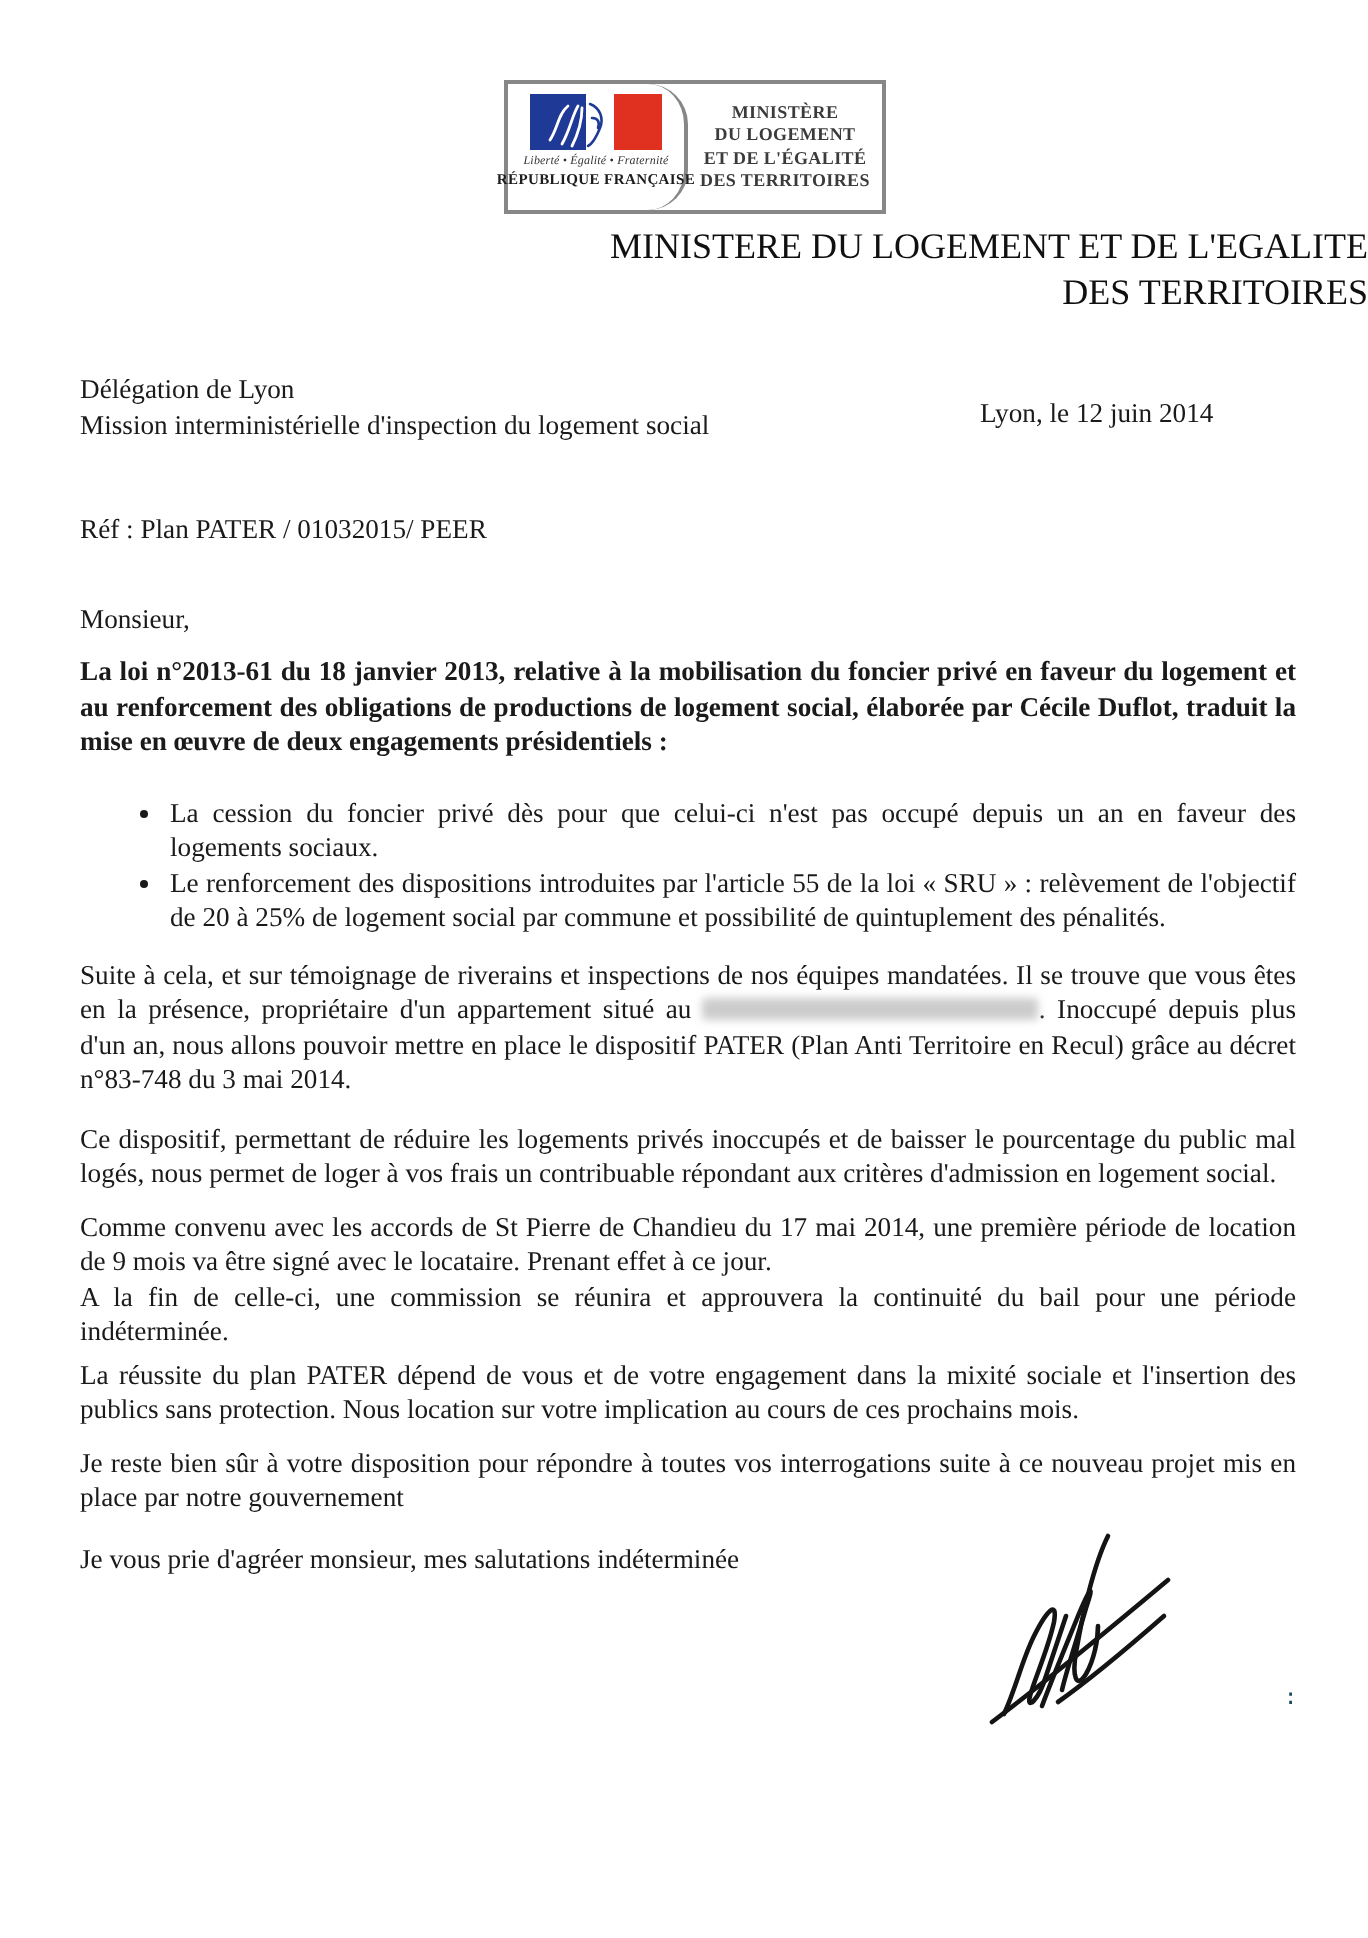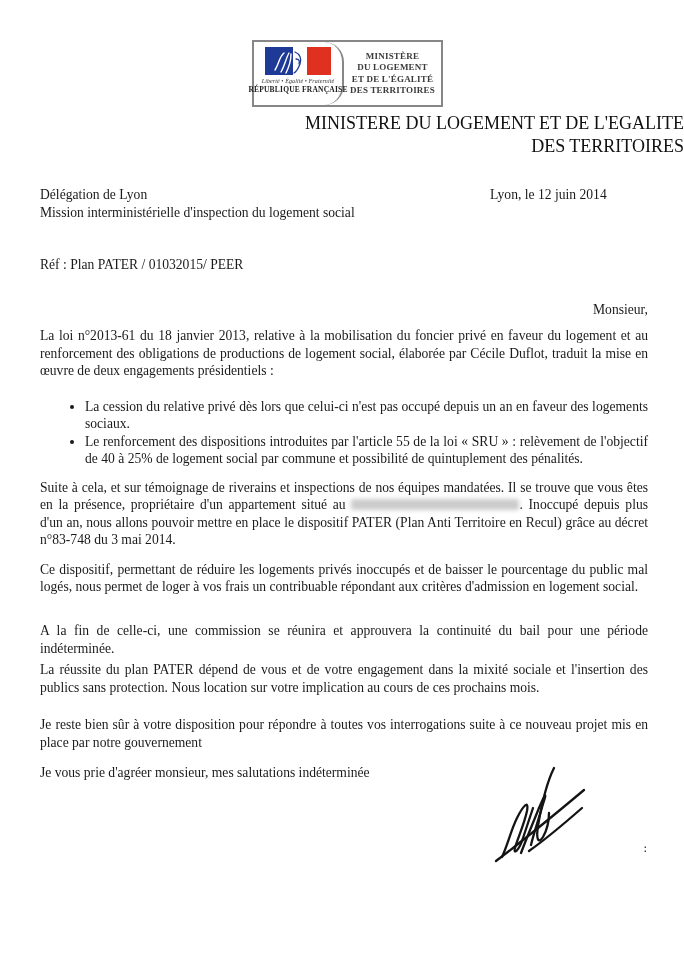--- a/index.html
+++ b/index.html
@@ -63,35 +63,35 @@
   
   .letter-body {
     position: absolute;
     left: 40px; top: 186px;
     width: 608px;
     font-size: 13.6px;
     line-height: 17.5px;
   }
   .meta-row { position: relative; height: 35px; }
   .sender-line { white-space: nowrap; }
-  .date-line { position: absolute; left: 450px; top: 0; white-space: nowrap; }
+  .date-line { position: absolute; left: 450px; top: 12px; white-space: nowrap; }
   .ref-line { margin-top: 35px; }
-  .salutation { margin-top: 27px; text-align: right; }
+  .salutation { margin-top: 27px; }
   .para { text-align: justify; margin: 0; }
-  .p1 { margin-top: 9px; }
+  .p1 { margin-top: 9px; font-weight: bold; }
   .bullet-list {
     margin: 18px 0 0 0;
     padding-left: 45px;
   }
   .bullet-list li { text-align: justify; }
   .p2 { margin-top: 11px; }
   .p3 { margin-top: 12px; }
   .p4 { margin-top: 9px; }
   .p5 { margin-top: 4px; }
-  .p6 { margin-top: 20px; }
+  .p6 { margin-top: 9px; }
   .closing { margin-top: 13px; }
 
   .redacted {
     display: inline-block;
     width: 168px; height: 11px;
     background: #cccccc;
     border-radius: 2px;
     filter: blur(2px);
     vertical-align: baseline;
     transform: translateY(1px);
@@ -158,30 +158,30 @@
       <div class="date-line">Lyon, le 12 juin 2014</div>
     </div>
 
     <div class="ref-line">Réf : Plan PATER / 01032015/ PEER</div>
 
     <div class="salutation">Monsieur,</div>
 
     <p class="para p1">La loi n°2013-61 du 18 janvier 2013, relative à la mobilisation du foncier privé en faveur du logement et au renforcement des obligations de productions de logement social, élaborée par Cécile Duflot, traduit la mise en œuvre de deux engagements présidentiels :</p>
 
     <ul class="bullet-list">
-      <li>La cession du relative privé dès lors que celui-ci n'est pas occupé depuis un an en faveur des logements sociaux.</li>
-      <li>Le renforcement des dispositions introduites par l'article 55 de la loi « SRU » : relèvement de l'objectif de 40 à 25% de logement social par commune et possibilité de quintuplement des pénalités.</li>
+      <li>La cession du foncier privé dès pour que celui-ci n'est pas occupé depuis un an en faveur des logements sociaux.</li>
+      <li>Le renforcement des dispositions introduites par l'article 55 de la loi « SRU » : relèvement de l'objectif de 20 à 25% de logement social par commune et possibilité de quintuplement des pénalités.</li>
     </ul>
 
     <p class="para p2"><span>Suite à cela, et sur témoignage de riverains et inspections de nos équipes mandatées. Il se trouve que vous êtes en la présence, propriétaire d'un appartement situé au</span> <span class="redacted"></span><span>. Inoccupé depuis plus d'un an, nous allons pouvoir mettre en place le dispositif PATER (Plan Anti Territoire en Recul) grâce au décret n°83-748 du 3 mai 2014.</span></p>
 
     <p class="para p3">Ce dispositif, permettant de réduire les logements privés inoccupés et de baisser le pourcentage du public mal logés, nous permet de loger à vos frais un contribuable répondant aux critères d'admission en logement social.</p>
 
     <p class="para p4">
-      <br>
+      <span>Comme convenu avec les accords de St Pierre de Chandieu du 17 mai 2014, une première période de location de 9 mois va être signé avec le locataire. Prenant effet à ce jour.</span><br>
       <span>A la fin de celle-ci, une commission se réunira et approuvera la continuité du bail pour une période indéterminée.</span>
     </p>
 
     <p class="para p5">La réussite du plan PATER dépend de vous et de votre engagement dans la mixité sociale et l'insertion des publics sans protection. Nous location sur votre implication au cours de ces prochains mois.</p>
 
     <p class="para p6">Je reste bien sûr à votre disposition pour répondre à toutes vos interrogations suite à ce nouveau projet mis en place par notre gouvernement</p>
 
     <p class="para closing">Je vous prie d'agréer monsieur, mes salutations indéterminée</p>
 
   </div>

